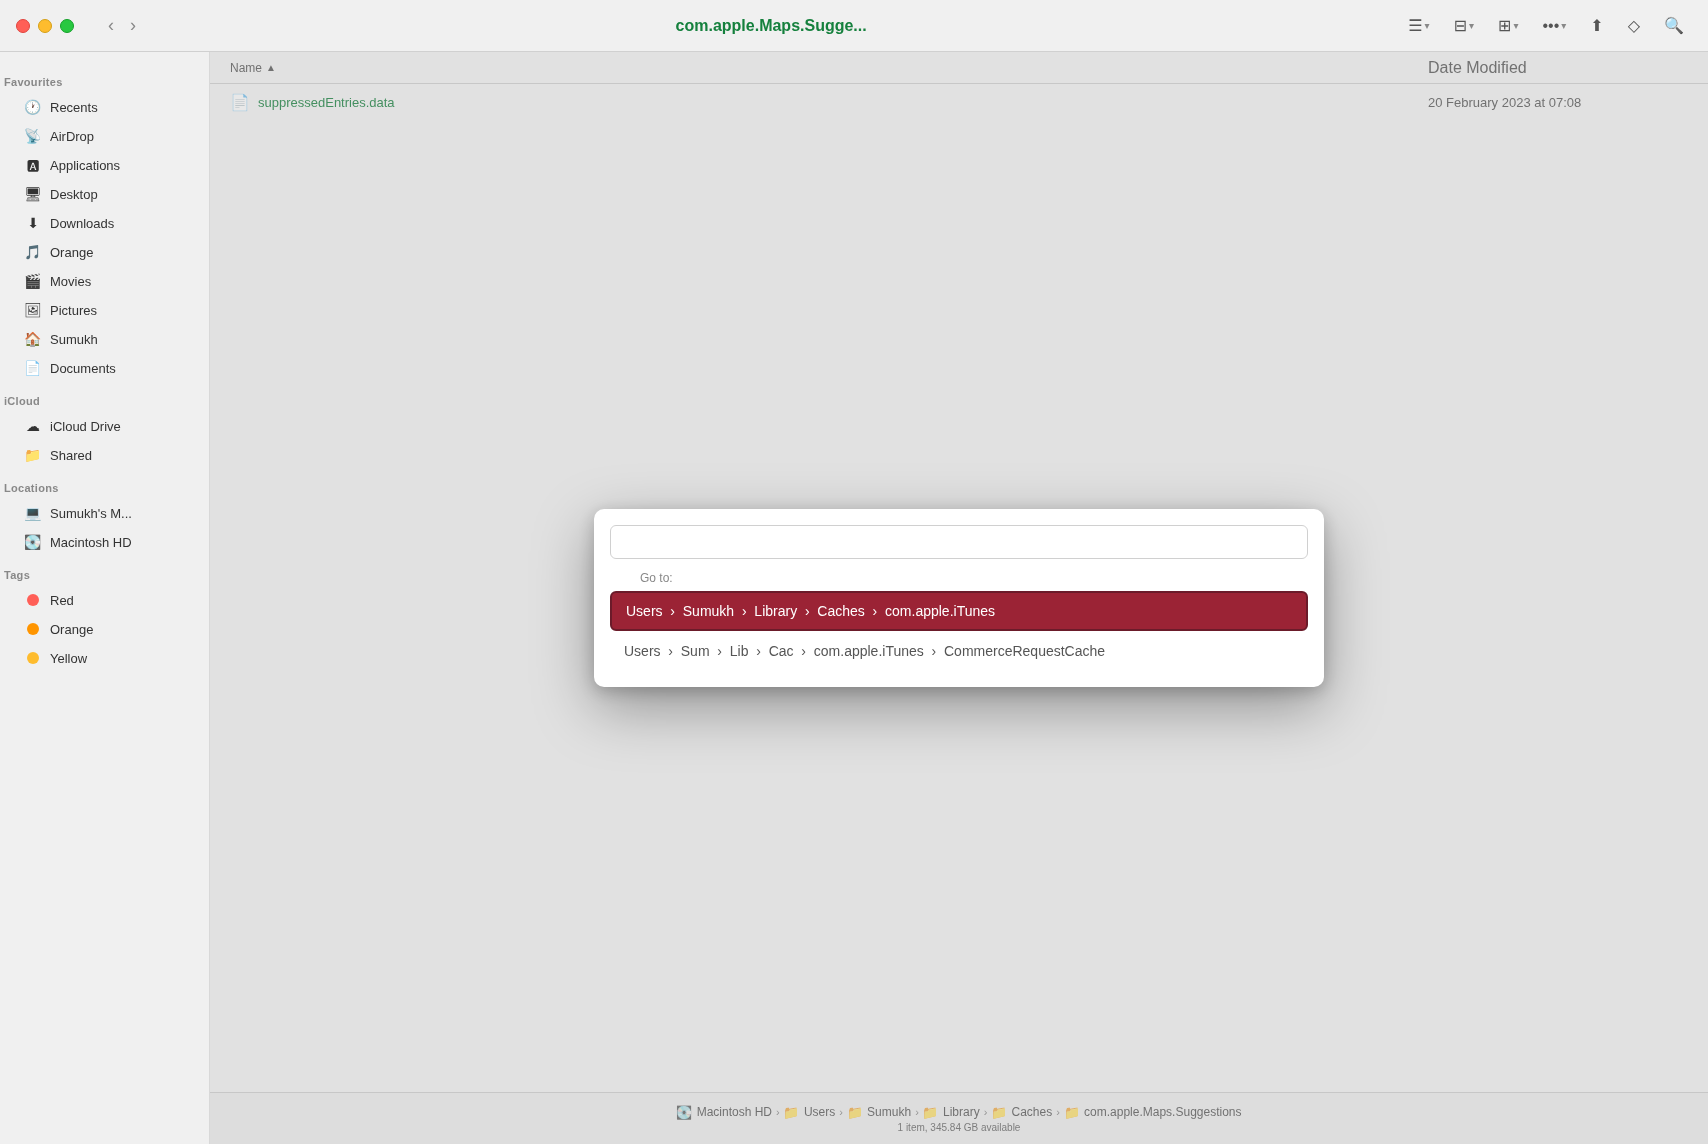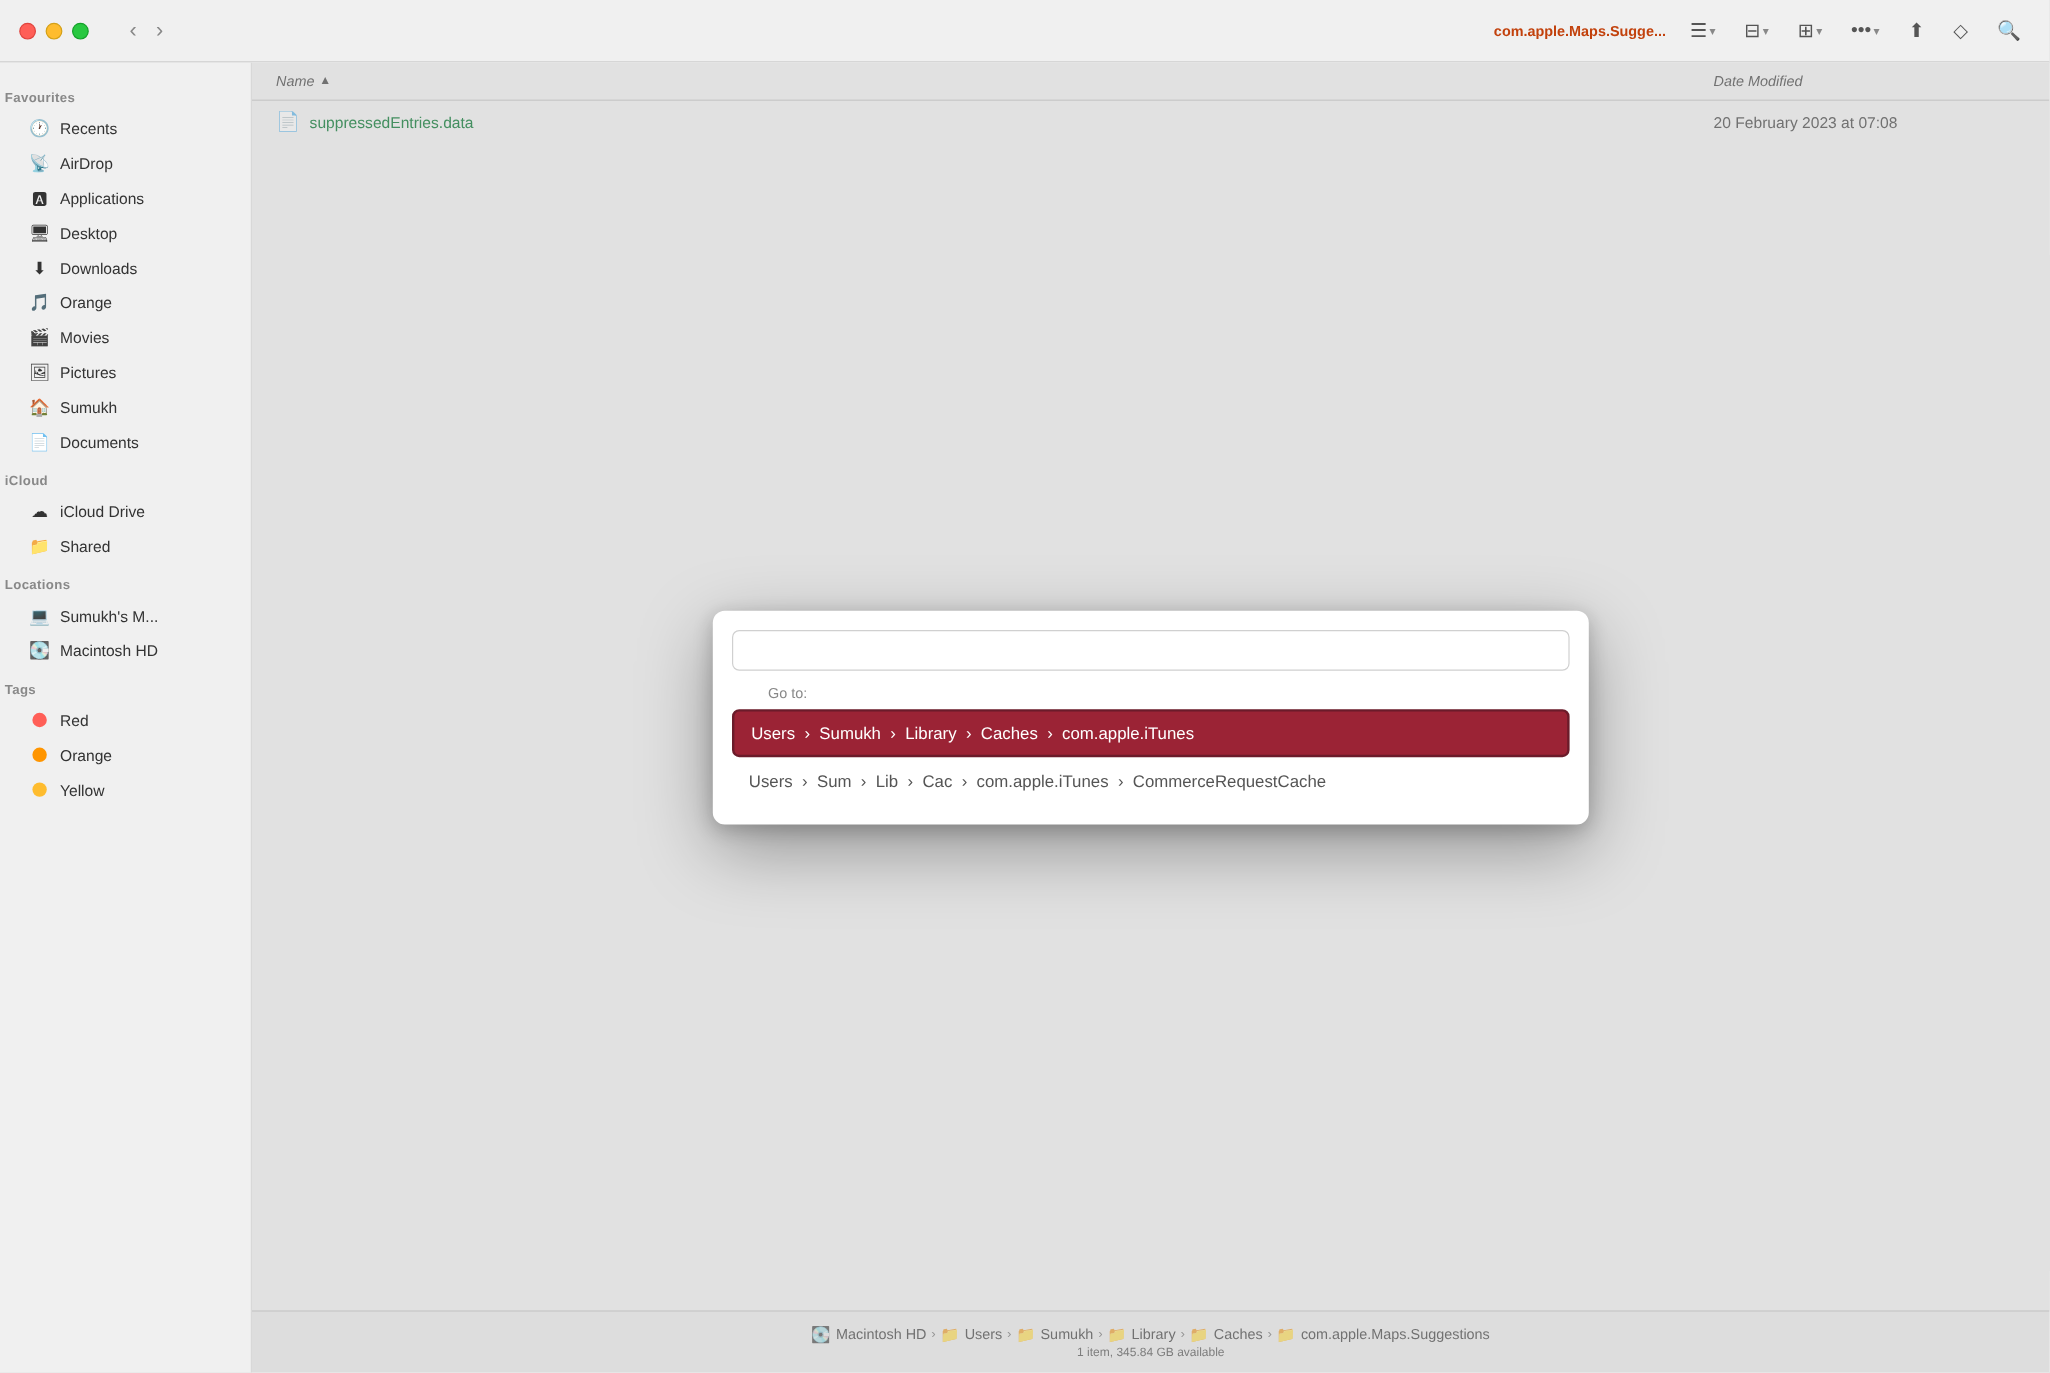--- a/index.html
+++ b/index.html
@@ -48,24 +48,24 @@
       border: none;
       cursor: pointer;
       color: #888;
       font-size: 18px;
       padding: 4px 6px;
       border-radius: 4px;
     }
 
     .title-text {
       flex: 1;
-      text-align: right;
-      font-size: 12px;
+      text-align: center;
+      font-size: 16px;
       font-weight: 600;
-      color: #c2410c;
+      color: #15803d;
     }
 
     .toolbar-icons {
       display: flex;
       align-items: center;
       gap: 8px;
     }
     .toolbar-icon-btn {
       background: none;
       border: none;
@@ -145,34 +145,33 @@
 
     
     .column-headers {
       display: flex;
       align-items: center;
       padding: 0 20px;
       height: 32px;
       border-bottom: 1px solid #d0d0d0;
       background: #f5f5f5;
       flex-shrink: 0;
-      font-style: italic;
     }
     .col-name {
       flex: 1;
       font-size: 12px;
       color: #555;
       font-weight: 500;
       display: flex;
       align-items: center;
       gap: 4px;
     }
     .col-date {
       width: 260px;
-      font-size: 12px;
+      font-size: 16px;
       color: #555;
       font-weight: 500;
     }
 
     
     .file-list {
       flex: 1;
       overflow-y: auto;
       padding: 4px 0;
     }

